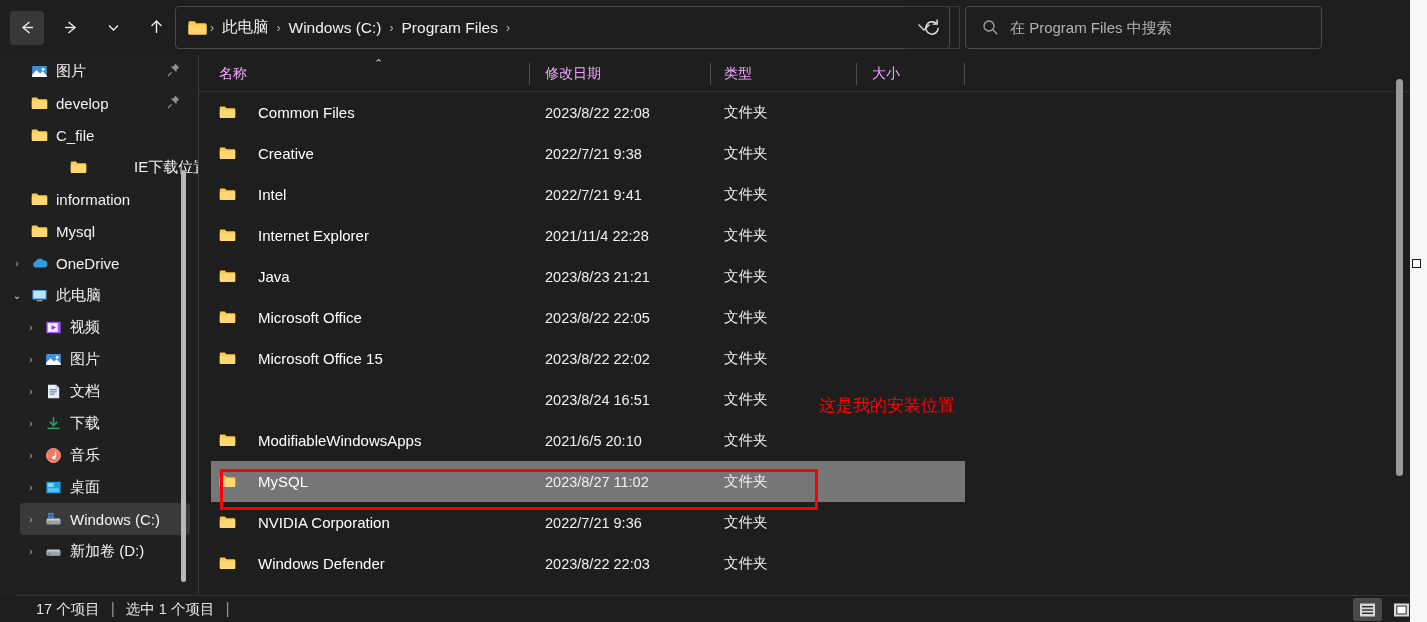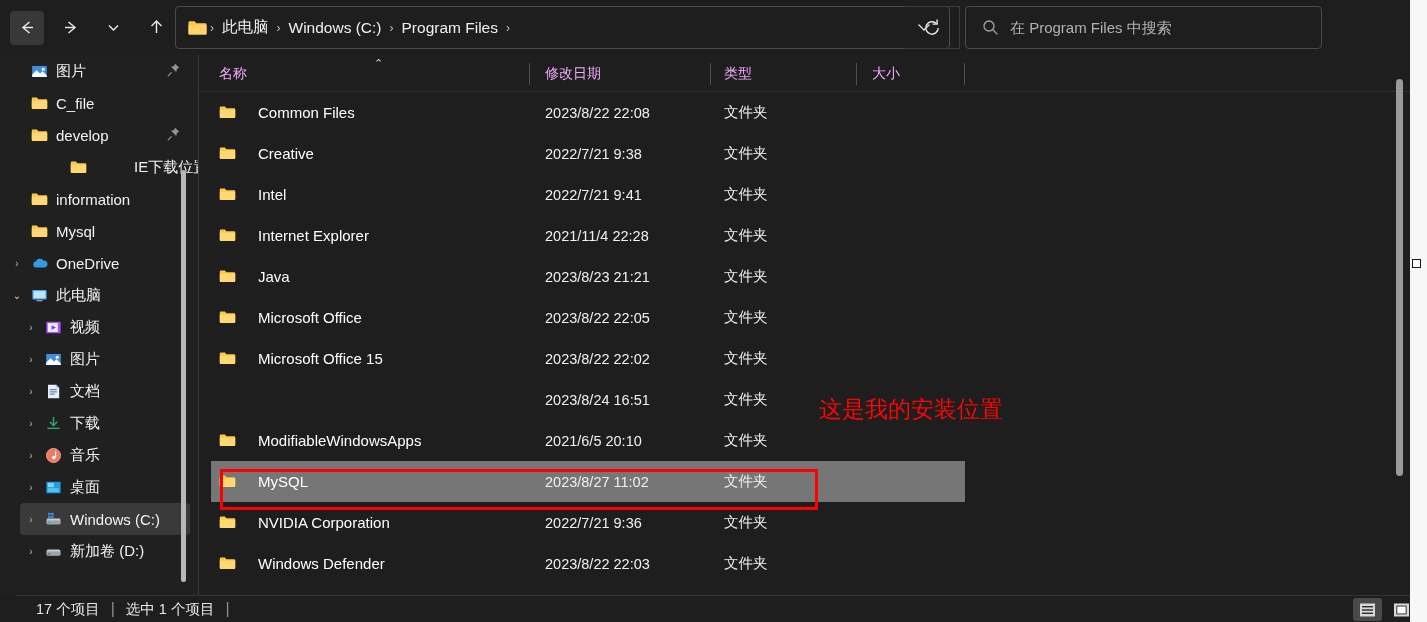--- a/index.html
+++ b/index.html
@@ -157,21 +157,21 @@
   }
 
   #red-box {
     position: absolute; left: 220px; top: 469px;
     width: 598px; height: 41px;
     border: 3px solid #fe0000;
     pointer-events: none;
   }
   #annotation {
     position: absolute; left: 819px; top: 394px;
-    font-size: 23px; color: #fb0505; white-space: nowrap;
+    font-size: 17px; color: #fb0505; white-space: nowrap;
     font-family: Liberation Serif, serif;
   }
 
   #list-scrollbar {
     position: absolute; left: 1396px; top: 79px;
     width: 7px; height: 397px; border-radius: 4px;
     background: #9a9a9a;
   }
 
   
@@ -294,35 +294,35 @@
           </svg></span>
       </div>
       <div class="side-row" style="margin-left: 6px;">
         <span class="side-chev"></span>
         <span class="side-ico">
           <svg width="17" height="17" viewBox="0 0 17 17">
             <path d="M0.8 3.4 A1 1 0 0 1 1.8 2.4 H5.9 L7.4 4.2 H15.2 A1 1 0 0 1 16.2 5.2 V13 A1 1 0 0 1 15.2 14 H1.8 A1 1 0 0 1 0.8 13 Z" fill="#ffc947"></path>
             <path d="M0.8 5.7 H16.2 V13 A1 1 0 0 1 15.2 14 H1.8 A1 1 0 0 1 0.8 13 Z" fill="#ffd773"></path>
           </svg>
         </span>
-        <span class="side-label">C_file</span>
-      </div>
-      <div class="side-row" style="margin-left: 6px;">
-        <span class="side-chev"></span>
-        <span class="side-ico">
-          <svg width="17" height="17" viewBox="0 0 17 17">
-            <path d="M0.8 3.4 A1 1 0 0 1 1.8 2.4 H5.9 L7.4 4.2 H15.2 A1 1 0 0 1 16.2 5.2 V13 A1 1 0 0 1 15.2 14 H1.8 A1 1 0 0 1 0.8 13 Z" fill="#ffc947"></path>
-            <path d="M0.8 5.7 H16.2 V13 A1 1 0 0 1 15.2 14 H1.8 A1 1 0 0 1 0.8 13 Z" fill="#ffd773"></path>
-          </svg>
-        </span>
         <span class="side-label">develop</span>
         <span class="side-pin"><svg width="13" height="14" viewBox="0 0 13 14">
             <path d="M8.2 0.8 L12.2 4.8 L10 6 L9.2 9 L4 3.8 L7 3 Z" fill="#8d949c"></path>
             <path d="M4.6 9.4 L0.9 13.1" stroke="#8d949c" stroke-width="1.3" fill="none"></path>
           </svg></span>
+      </div>
+      <div class="side-row" style="margin-left: 6px;">
+        <span class="side-chev"></span>
+        <span class="side-ico">
+          <svg width="17" height="17" viewBox="0 0 17 17">
+            <path d="M0.8 3.4 A1 1 0 0 1 1.8 2.4 H5.9 L7.4 4.2 H15.2 A1 1 0 0 1 16.2 5.2 V13 A1 1 0 0 1 15.2 14 H1.8 A1 1 0 0 1 0.8 13 Z" fill="#ffc947"></path>
+            <path d="M0.8 5.7 H16.2 V13 A1 1 0 0 1 15.2 14 H1.8 A1 1 0 0 1 0.8 13 Z" fill="#ffd773"></path>
+          </svg>
+        </span>
+        <span class="side-label">C_file</span>
       </div>
       <div class="side-row" style="margin-left: 6px; gap: 39px;">
         <span class="side-chev"></span>
         <span class="side-ico">
           <svg width="17" height="17" viewBox="0 0 17 17">
             <path d="M0.8 3.4 A1 1 0 0 1 1.8 2.4 H5.9 L7.4 4.2 H15.2 A1 1 0 0 1 16.2 5.2 V13 A1 1 0 0 1 15.2 14 H1.8 A1 1 0 0 1 0.8 13 Z" fill="#ffc947"></path>
             <path d="M0.8 5.7 H16.2 V13 A1 1 0 0 1 15.2 14 H1.8 A1 1 0 0 1 0.8 13 Z" fill="#ffd773"></path>
           </svg>
         </span>
         <span class="side-label">IE下载位置</span>

